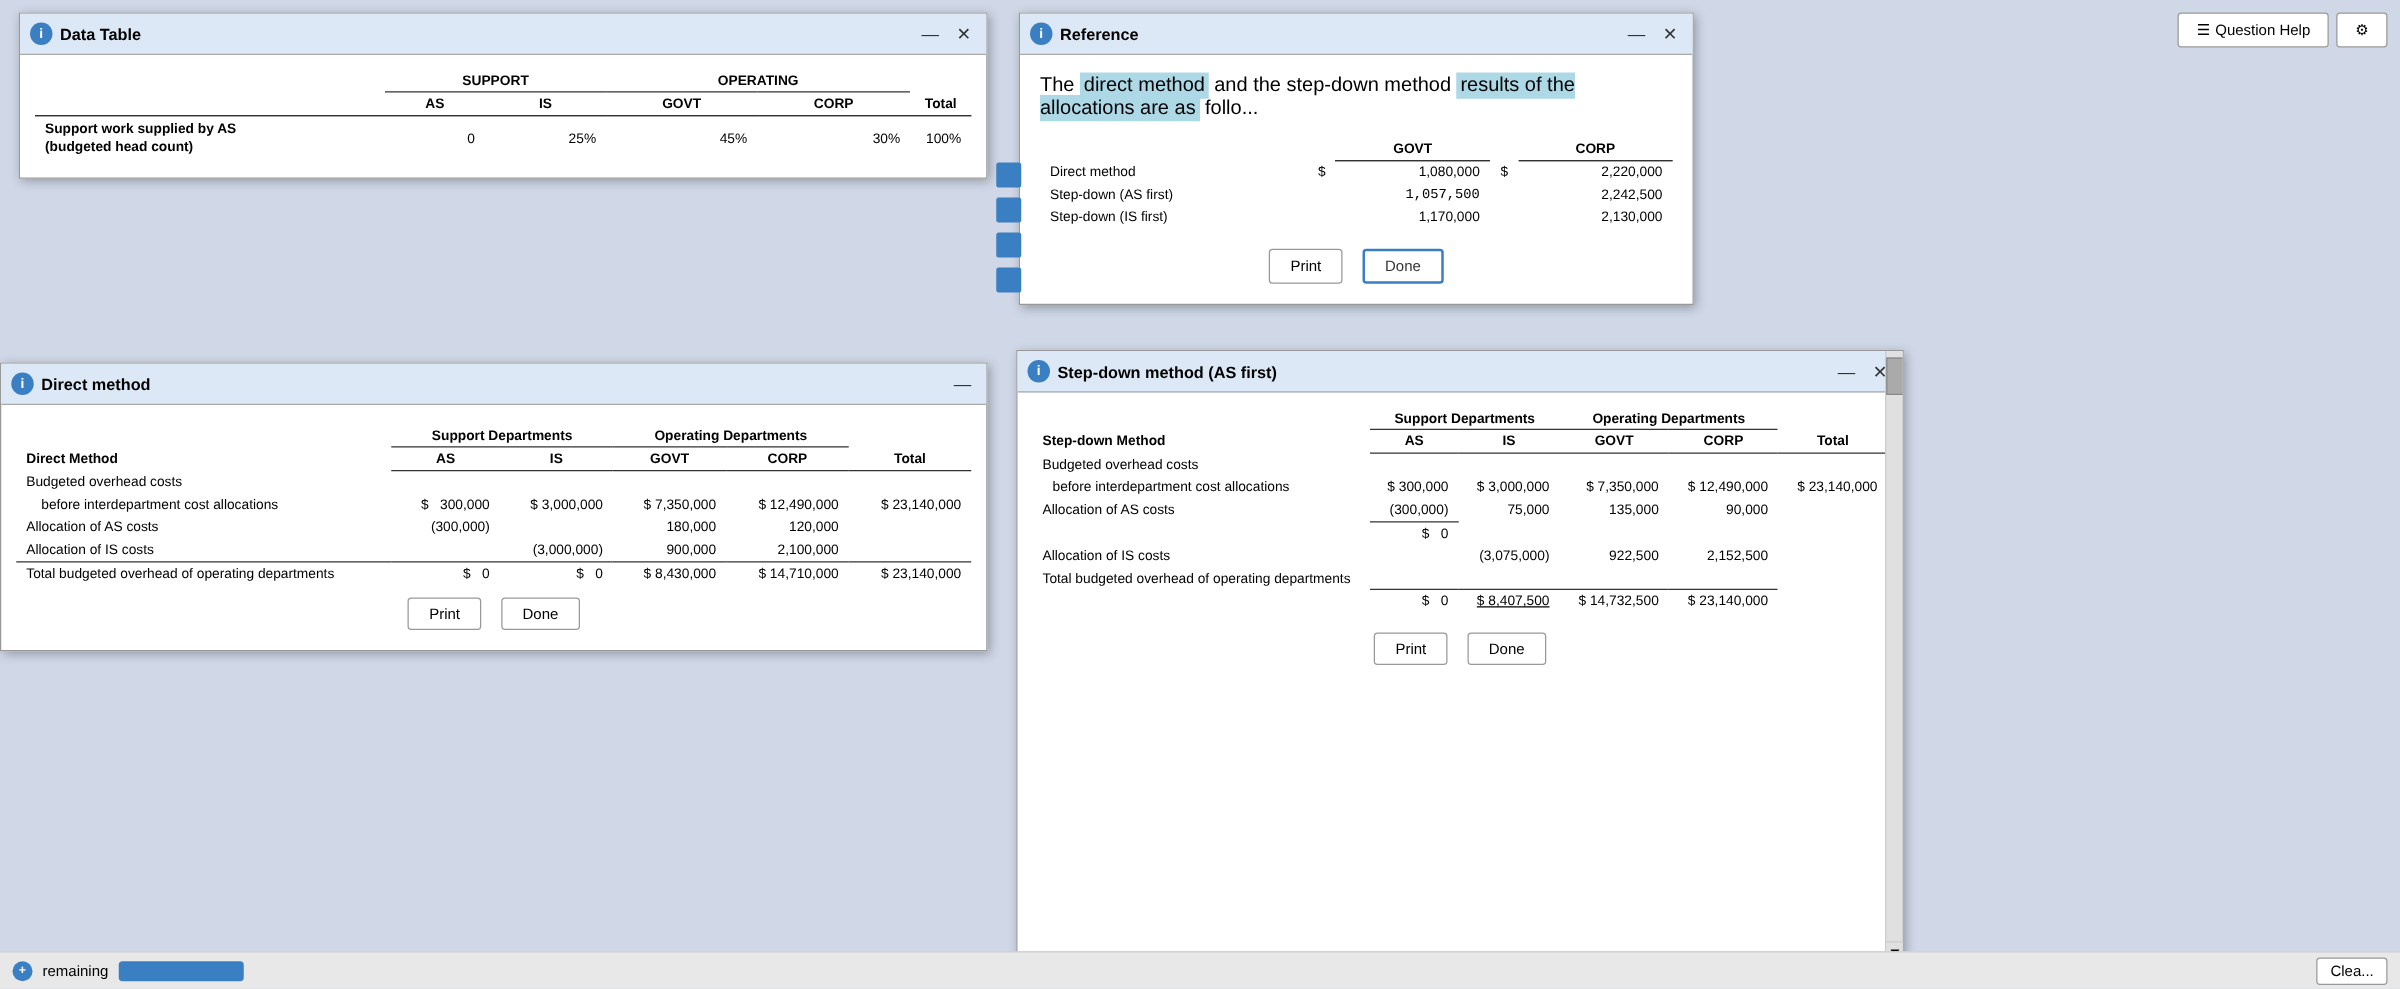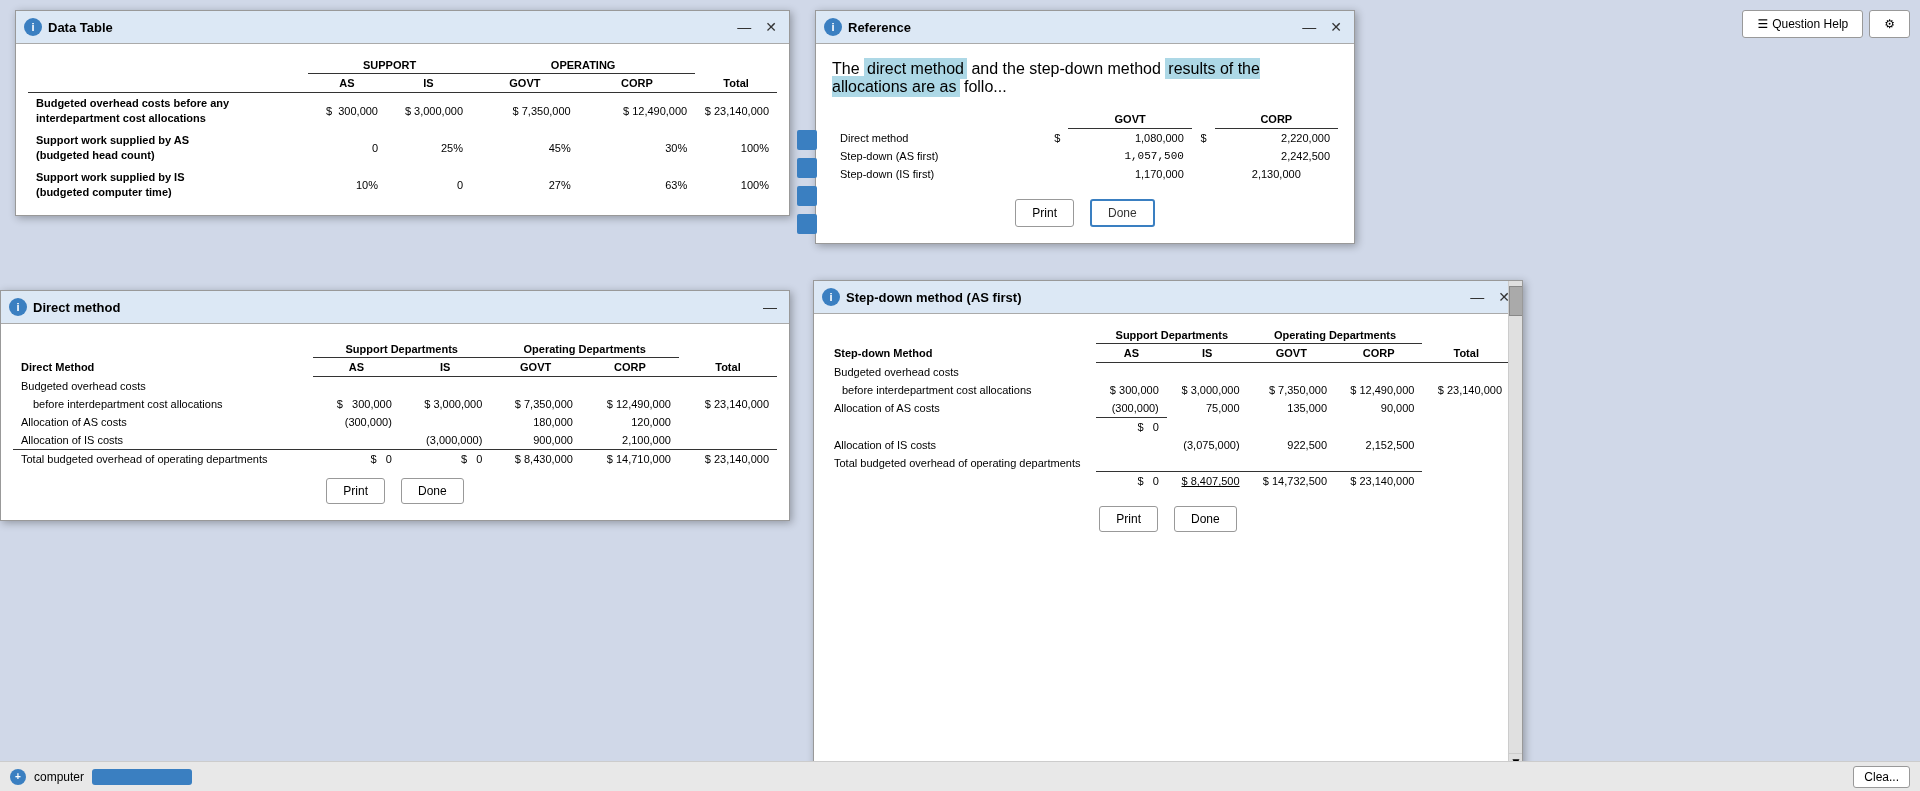--- a/index.html
+++ b/index.html
@@ -205,41 +205,25 @@
           <th style="text-align:left;"></th>
           <th>AS</th>
           <th>IS</th>
           <th>GOVT</th>
           <th>CORP</th>
           <th>Total</th>
         </tr>
       </thead>
       <tbody>
         <tr>
-          <td style="font-weight:bold; font-size:11px; line-height:1.4;">Budgeted overhead costs before any<br>interdepartment cost allocations</td>
-          <td>$ &nbsp;300,000</td>
-          <td>$ 3,000,000</td>
-          <td>$ 7,350,000</td>
-          <td>$ 12,490,000</td>
-          <td>$ 23,140,000</td>
-        </tr>
-        <tr>
           <td style="font-weight:bold; font-size:11px; line-height:1.4;">Support work supplied by AS<br>(budgeted head count)</td>
           <td>0</td>
           <td>25%</td>
           <td>45%</td>
           <td>30%</td>
-          <td>100%</td>
-        </tr>
-        <tr>
-          <td style="font-weight:bold; font-size:11px; line-height:1.4;">Support work supplied by IS<br>(budgeted computer time)</td>
-          <td>10%</td>
-          <td>0</td>
-          <td>27%</td>
-          <td>63%</td>
           <td>100%</td>
         </tr>
       </tbody>
     </table>
   </div>
 </div>
 
 <div class="window" style="left:0px; top:290px; width:790px;">
   <div class="window-header">
     <div class="window-title">
@@ -354,21 +338,21 @@
           <td></td>
           <td style="text-align:right;font-family:Liberation Mono, monospace;">1,057,500</td>
           <td></td>
           <td style="text-align:right;">2,242,500</td>
         </tr>
         <tr>
           <td>Step-down (IS first)</td>
           <td></td>
           <td style="text-align:right;">1,170,000</td>
           <td></td>
-          <td style="text-align:center;">2,130,000</td>
+          <td style="text-align:right;">2,130,000</td>
         </tr>
       </tbody>
     </table>
     <div class="btn-row" style="margin-top:16px;">
       <button class="btn-action">Print</button>
       <button class="btn-action primary">Done</button>
     </div>
   </div>
 </div>
 
@@ -476,16 +460,16 @@
 
     <div class="scrollbar-area">
       <div class="scroll-thumb"></div>
       <div style="position:absolute; bottom:0; left:0; width:14px; height:16px; background:#e0e0e0; border-top:1px solid #ccc; display:flex; align-items:center; justify-content:center;">▼</div>
     </div>
   </div>
 </div>
 
 <div style="position:absolute; bottom:0; left:0; width:100%; height:30px; background:#e8e8e8; border-top:1px solid #ccc; display:flex; align-items:center; padding:0 10px; gap:8px;">
   <div style="width:16px; height:16px; background:#3a7fc1; border-radius:50%; display:flex; align-items:center; justify-content:center; color:white; font-size:10px; font-weight:bold;">+</div>
-  <span>computer</span>
+  <span>remaining</span>
   <div style="width:100px; height:16px; background:#3a7fc1; border-radius:3px;"></div>
   <button class="btn-action" style="position:absolute; right:10px; padding:3px 10px;">Clea...</button>
 </div>
 
 </body></html>

